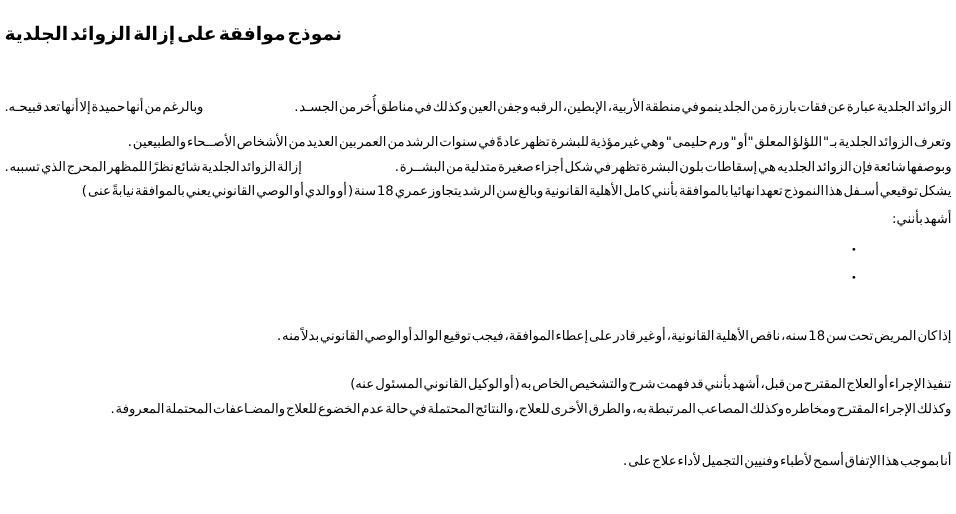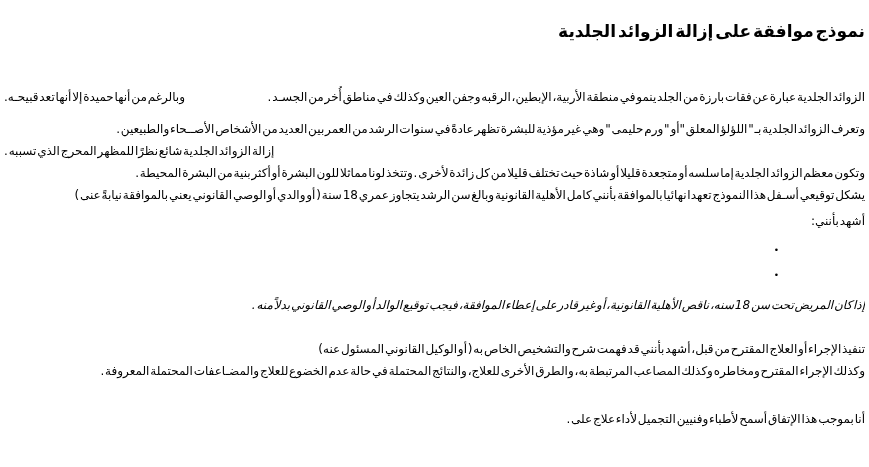--- a/index.html
+++ b/index.html
@@ -4,63 +4,63 @@
 <style>
   html,body{margin:0;padding:0;}
   body{
     width:869px;height:467px;
     background:#ffffff;color:#000000;
     font-family:"DejaVu Sans","DejaVu Serif",sans-serif;
     overflow:hidden;
   }
   .page{direction:rtl;padding:20px 4px 0 4px;width:861px;}
   .title{
-    text-align:right;font-weight:bold;font-size:17px;line-height:22px;
+    text-align:left;font-weight:bold;font-size:17px;line-height:22px;
     word-spacing:-4px;
   }
   .ln{
     font-size:12px;line-height:22px;word-spacing:-3px;
     white-space:nowrap;overflow:hidden;text-align:right;
   }
   .gapline{display:flex;align-items:baseline;}
   .gapline .seg{flex:0 0 auto;}
   .gap{flex:1 1 auto;min-width:40px;}
   .intro-para{margin-top:44px;}
   .first-line{margin-bottom:10px;}
   .declaration-tail{margin-top:4px;}
   .bullets{padding-right:75px;margin-top:6px;}
   .bullet-row{
     display:flex;align-items:center;
     font-size:12px;line-height:25px;word-spacing:-3px;white-space:nowrap;
   }
   .bullet-text{flex:0 0 auto;}
   .bullet-dot{flex:0 0 auto;font-size:9px;margin-right:11px;line-height:25px;}
-  .minor-note{margin-top:6px;font-style:italic;}
+  .minor-note{margin-top:28px;}
   .attestation{margin-top:22px;}
   .agreement{margin-top:26px;}
 </style>
 </head>
 <body>
 
 <div class="page">
 
   <div class="title">نموذج موافقة على إزالة الزوائد الجلدية</div>
 
   <div class="intro-para">
     <div class="ln gapline first-line">
       <span class="seg">الزوائد الجلدية عبارة عن فقات بارزة من الجلد ينمو في منطقة الأربية، الإبطين، الرقبه وجفن العين وكذلك في مناطق أُخر من الجسـد .</span>
       <span class="gap"></span>
       <span class="seg">وبالرغم من أنها حميدة إلا أنها تعد قبيحـه.</span>
     </div>
     <div class="ln">وتعرف الزوائد الجلدية بـ " اللؤلؤ المعلق "أو " ورم حليمى " وهي غير مؤذية للبشرة تظهر عادةً في سنوات الرشد من العمر بين العديد من الأشخاص الأصــحاء والطبيعين .</div>
     <div class="ln gapline">
+      <span class="seg">وبوصفها شائعة فإن الزوائد الجلديه هي إسقاطات بلون البشرة تظهر في شكل أجزاء صغيرة متدلية من البشــرة .</span>
       <span class="gap"></span>
       <span class="seg">إزالة الزوائد الجلدية شائع نظرًا للمظهر المحرج الذي تسببه .</span>
     </div>
-    <div class="ln">وتكون معظم الزوائد الجلدية إما سلسه أو متجعدة قليلا أو شاذة حيث تختلف قليلا من كل زائدة لأخرى . وتتخذ لونا مماثلا للون البشرة أو أكثر بنية من البشرة المحيطة .</div>
     <div class="ln">يشكل توقيعي أسـفل هذا النموذج تعهدا نهائيا بالموافقة بأنني كامل الأهلية القانونية وبالغ سن الرشد يتجاوز عمري 18 سنة ( أو والدي أو الوصي القانوني يعني بالموافقة نيابةً عنى )</div>
     <div class="ln declaration-tail">أشهد بأنني:</div>
   </div>
 
   <div class="bullets">
     <div class="bullet-row">
       <span class="bullet-dot">•</span>
     </div>
     <div class="bullet-row">
       <span class="bullet-dot">•</span>

